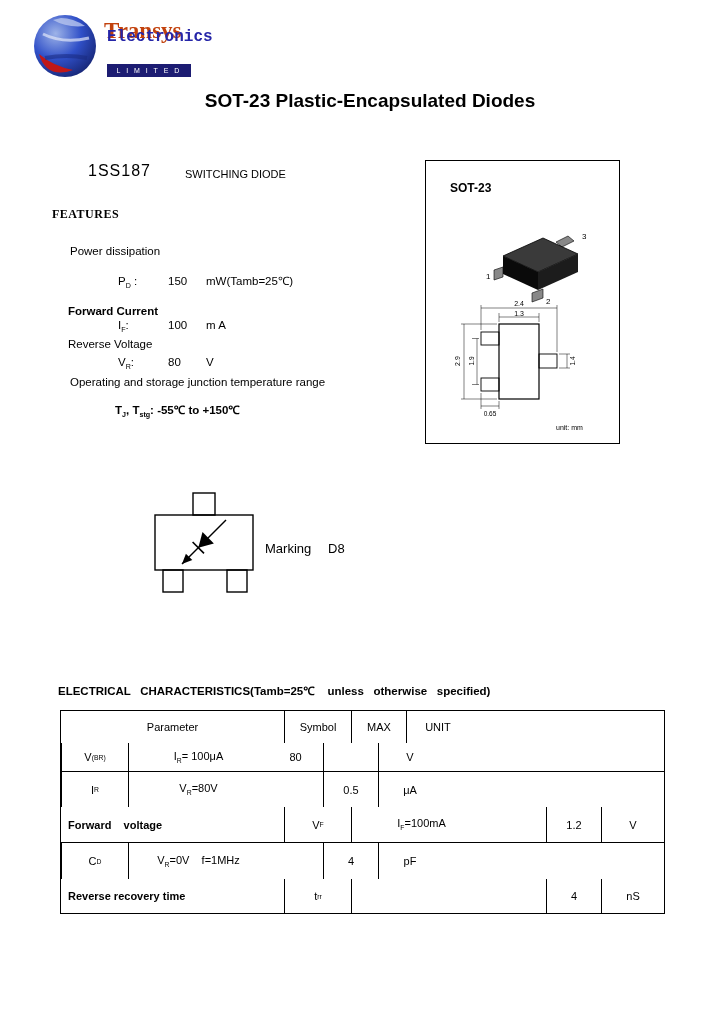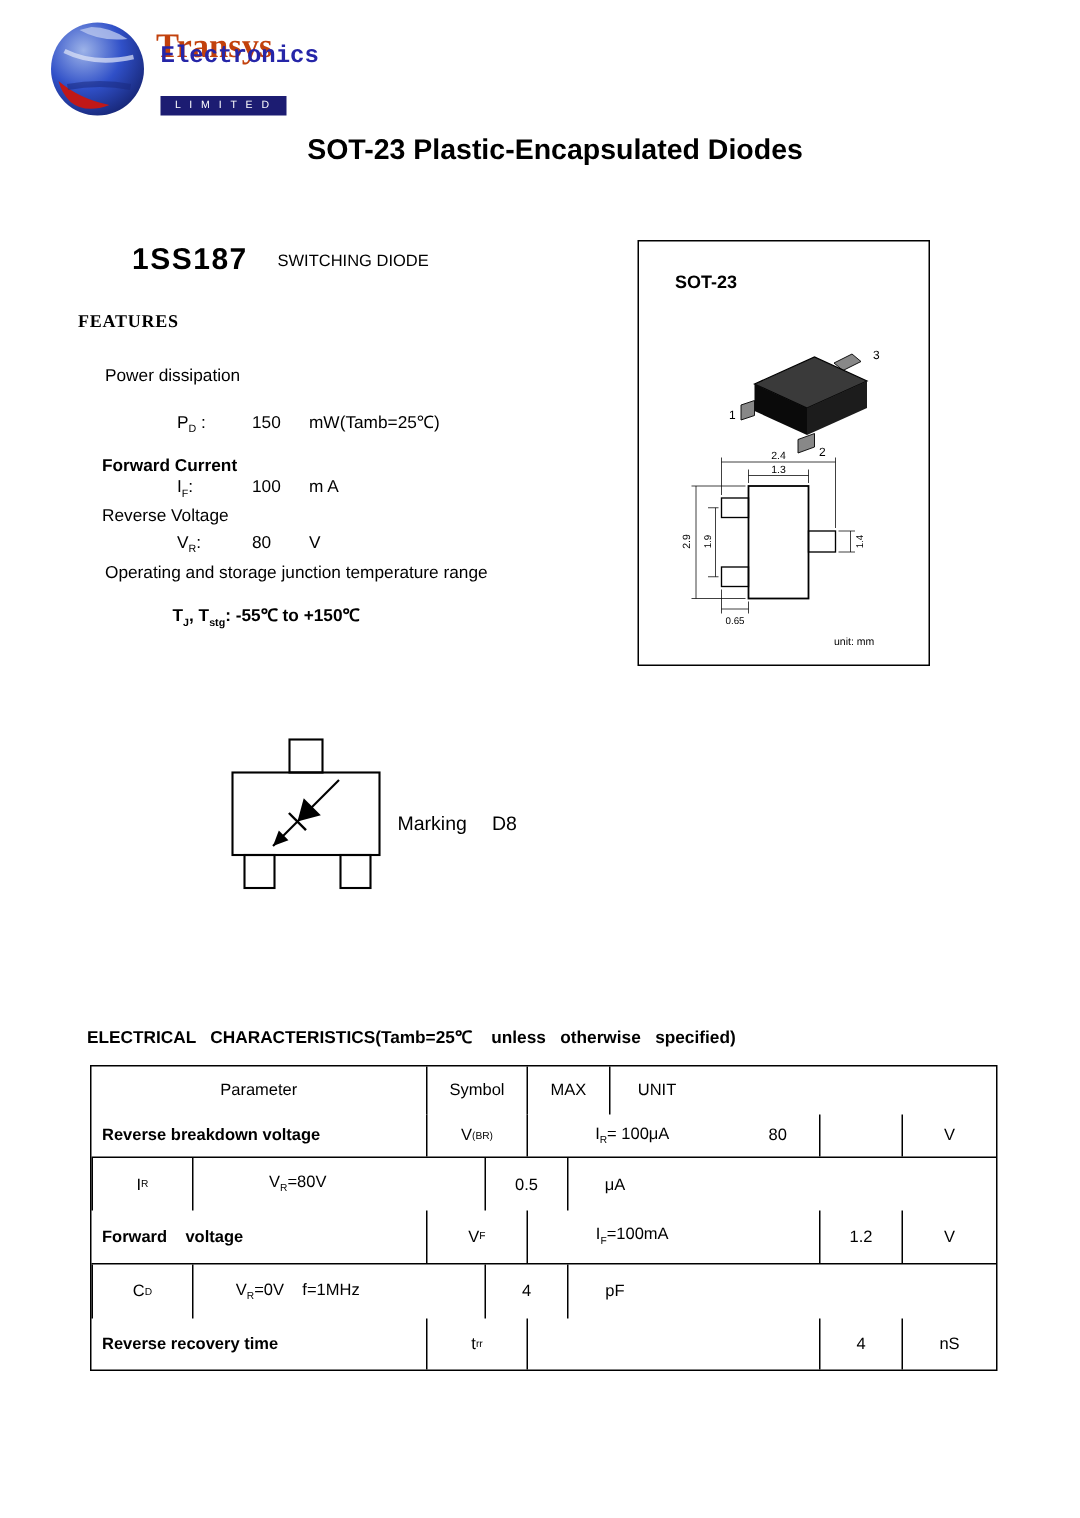--- a/index.html
+++ b/index.html
@@ -10,21 +10,21 @@
   .abs{position:absolute;}
   .pre{white-space:pre-wrap;}
   sub{font-size:0.62em;}
   
   .brand{left:104px;top:18px;font-family:"Liberation Serif",serif;font-weight:bold;font-size:23px;color:#c2410c;}
   .brand2{left:107px;top:28px;font-family:Liberation Mono, monospace;font-weight:bold;font-size:16px;color:#2626a8;}
   .limited-bar{left:107px;top:64px;width:84px;height:13px;background:#1c1c72;color:#fff;
     font-size:7px;letter-spacing:2px;display:flex;align-items:center;justify-content:center;}
   
   .page-title{left:20px;top:90px;width:700px;text-align:center;font-size:19px;font-weight:bold;}
-  .part-number{left:88px;top:162px;font-size:20px;font-weight:bold;letter-spacing:1px;}
+  .part-number{left:88px;top:162px;font-size:16px;font-weight:normal;letter-spacing:1px;}
   .part-type{left:185px;top:168px;font-size:11px;}
   .features-heading{font-family:"Liberation Serif",serif;font-weight:bold;font-size:12px;letter-spacing:0.5px;}
   
   #features{left:52px;top:200px;width:430px;height:230px;}
   .f-item{position:absolute;font-size:11.5px;}
   .f-item .sym{display:inline-block;width:50px;}
   .f-item .val{display:inline-block;width:38px;}
   .f-temp{font-weight:bold;}
   
   .pkg-box{left:425px;top:160px;width:193px;height:282px;border:1px solid #000;}
@@ -167,21 +167,20 @@
 
 <div class="abs elec-heading pre">ELECTRICAL   CHARACTERISTICS(Tamb=25℃    unless   otherwise   specified)</div>
 <div id="spec-table" class="abs">
     <div class="trow thead" style="height: 32px;">
       <div class="tc c-param">Parameter</div>
       <div class="tc c-sym">Symbol</div>
       <div class="tc c-max">MAX</div>
       <div class="tc c-unit">UNIT</div>
     </div>
     <div class="trow group-end" style="height: 28px;">
-      <div class="tc c-param">Reverse breakdown voltage</div>
       <div class="tc c-sym">V<sub>(BR)</sub></div>
       <div class="tc c-cond"><span class="cond">I<sub>R</sub>= 100μA</span><span class="min">80</span></div>
       <div class="tc c-max"></div>
       <div class="tc c-unit">V</div>
     </div>
     <div class="trow" style="height: 35px;">
       <div class="tc c-sym">I<sub>R</sub></div>
       <div class="tc c-cond"><span class="cond">V<sub>R</sub>=80V</span><span class="min"></span></div>
       <div class="tc c-max">0.5</div>
       <div class="tc c-unit">μA</div>

